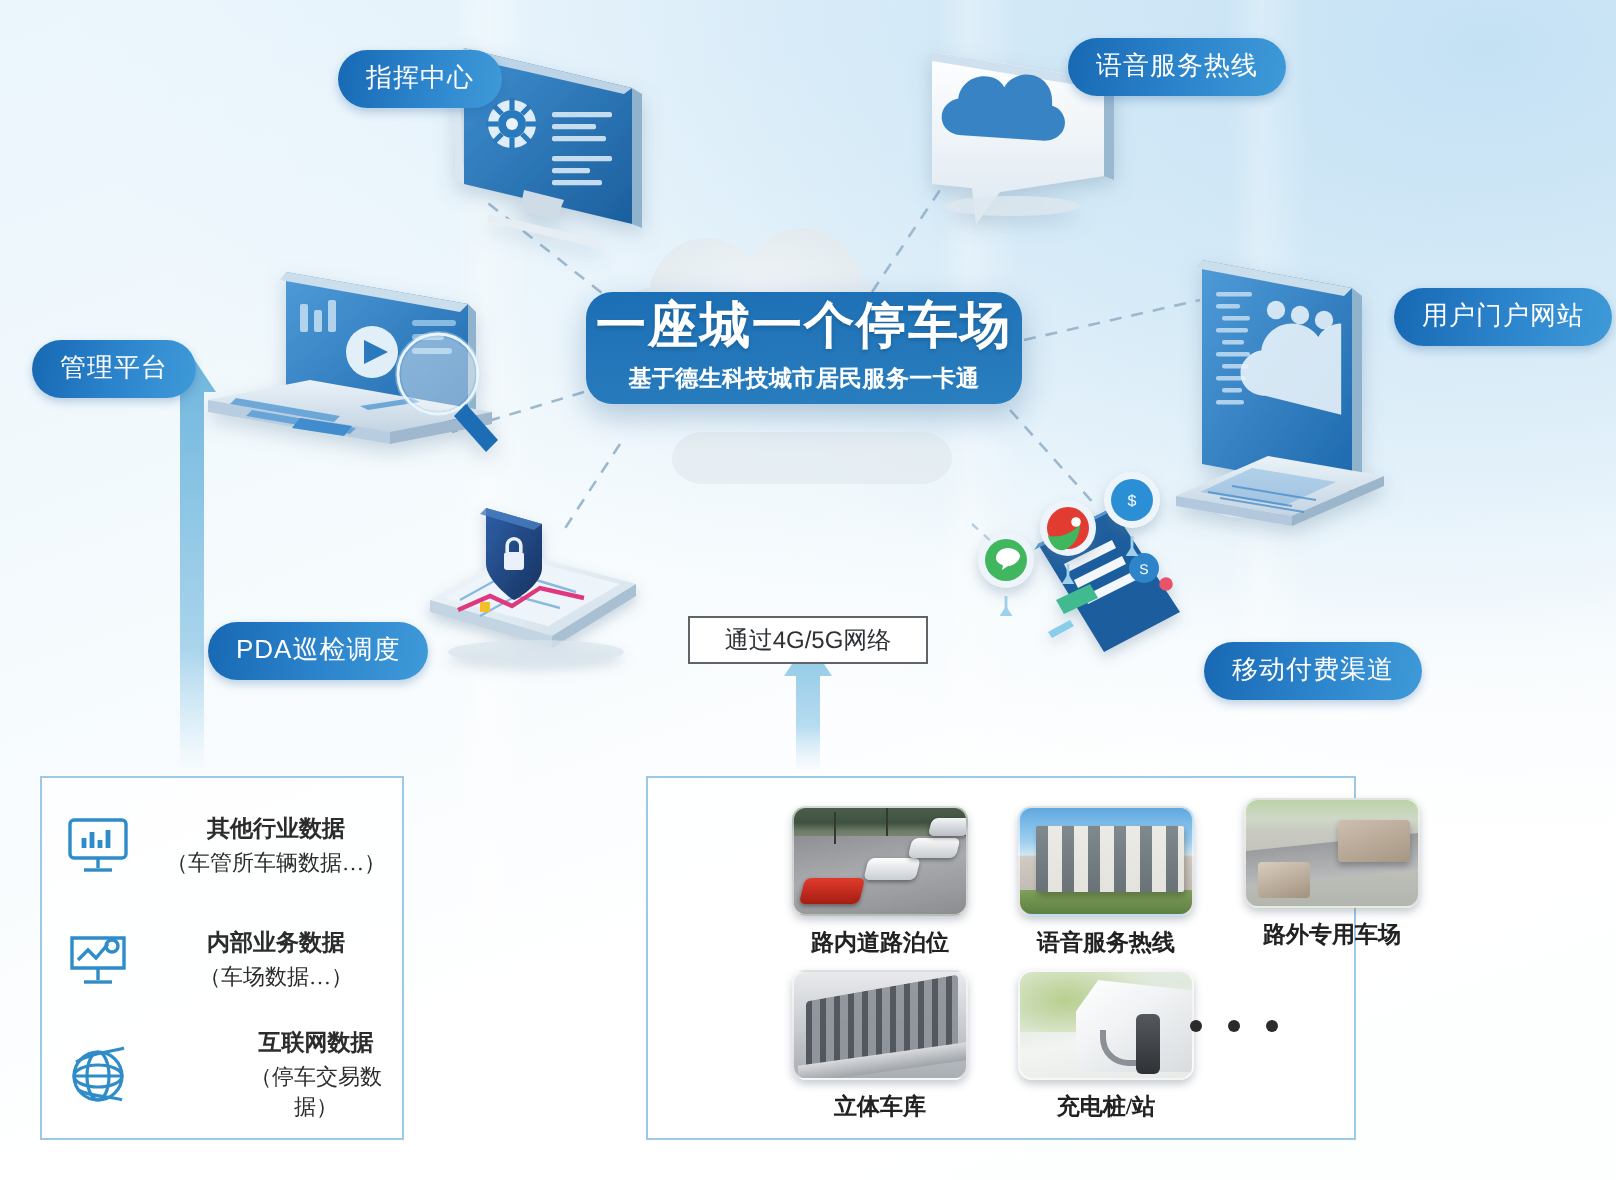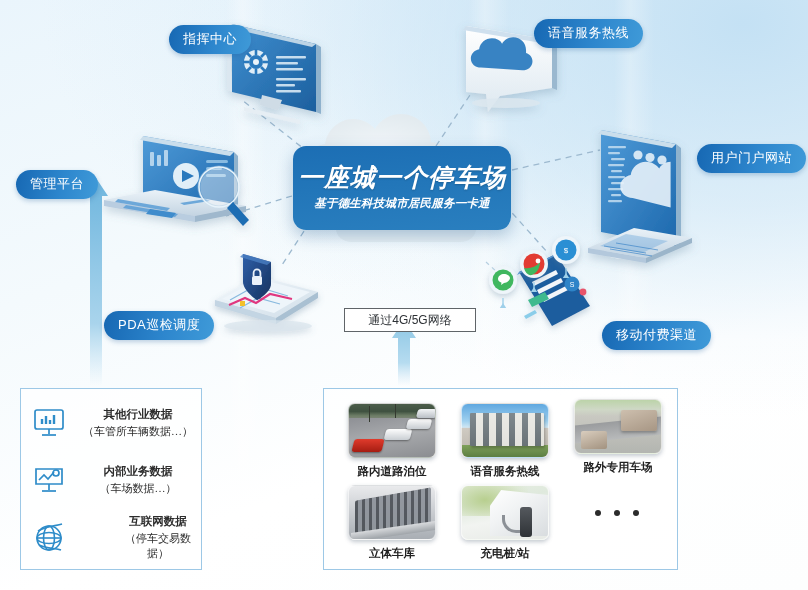--- a/index.html
+++ b/index.html
@@ -38,44 +38,43 @@
     border-radius: 16px;
     padding: 5px 14px 6px;
     background: linear-gradient(100deg, #1768b3 0%, #2d86cd 55%, #3f9ad8 100%);
     box-shadow: 0 2px 5px rgba(28,90,150,.28);
   }
 
   
   #banner {
     position: absolute;
     left: 293px; top: 146px;
-    width: 218px; height: 84px;
+    width: 218px; height: 56px;
     border-radius: 13px;
     background: linear-gradient(175deg, #1c6eb4 0%, #2276b9 45%, #2a7fbf 100%);
     box-shadow: 0 6px 16px rgba(25,85,140,.30);
     display: flex; flex-direction: column;
     align-items: center; justify-content: center;
     color: #fff;
-    font-style: italic;
   }
   #banner .t1 {
     font-family: "Liberation Serif", "DejaVu Serif", serif;
     font-weight: 700; font-size: 25px; line-height: 1.02;
     letter-spacing: 1px;
     text-shadow: 0 1px 2px rgba(0,0,0,.18);
   }
   #banner .t2 {
     font-family: "Liberation Serif", "DejaVu Serif", serif;
     font-weight: 700; font-size: 11.5px; margin-top: 5px; letter-spacing: .2px;
   }
 
   
   #netbox {
     position: absolute; left: 344px; top: 308px;
-    width: 132px; height: 24px;
+    width: 120px; height: 24px;
     border: 1.6px solid #5f6468;
     background: #fff;
     display:flex; align-items:center; justify-content:center;
     font-size: 12px; color: #2d3135; white-space: nowrap;
   }
 
   
   #datapanel {
     position: absolute; left: 20px; top: 388px;
     width: 182px; height: 182px;
@@ -89,21 +88,21 @@
   .dtext .l1 { font-size: 11.5px; display:block; font-weight: 600; }
   .dtext .l2 { font-size: 11px; display:block; margin-top: 2px; }
 
   
   #scenepanel {
     position: absolute; left: 323px; top: 388px;
     width: 355px; height: 182px;
     border: 1.4px solid #9dc8e6;
     background: rgba(255,255,255,.55);
   }
-  .thumb { position: absolute; width: 88px; }
+  .thumb { position: absolute; width: 88px; margin-left: 48px; }
   .thumb .pic {
     width: 88px; height: 55px; border-radius: 7px;
     box-shadow: 0 2px 4px rgba(60,80,100,.30);
     overflow: hidden; position: relative;
     border: 1px solid rgba(255,255,255,.6);
   }
   .thumb .cap {
     margin-top: 6px; text-align: center; font-size: 11.5px; color: #222;
     font-family: "Liberation Serif", "DejaVu Serif", serif; font-weight: 600;
     white-space: nowrap;

